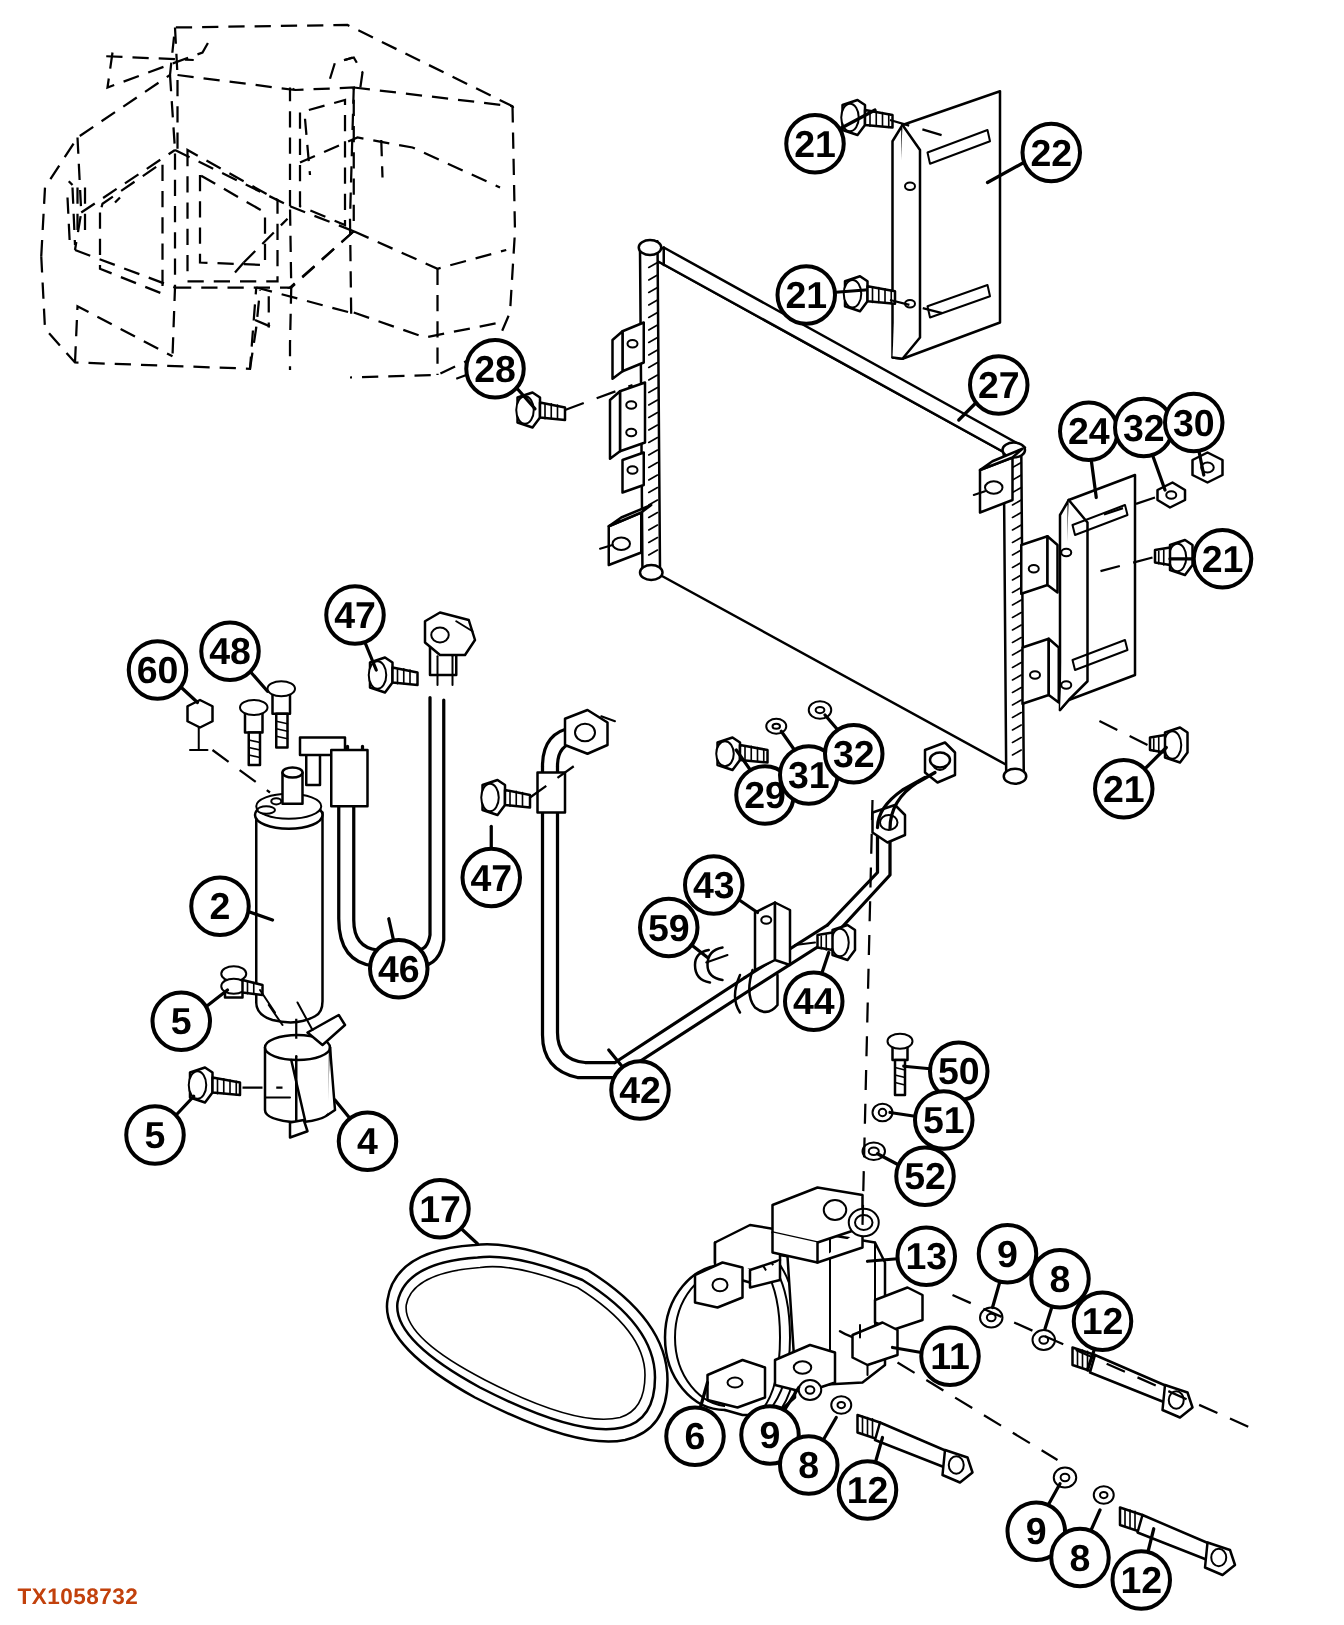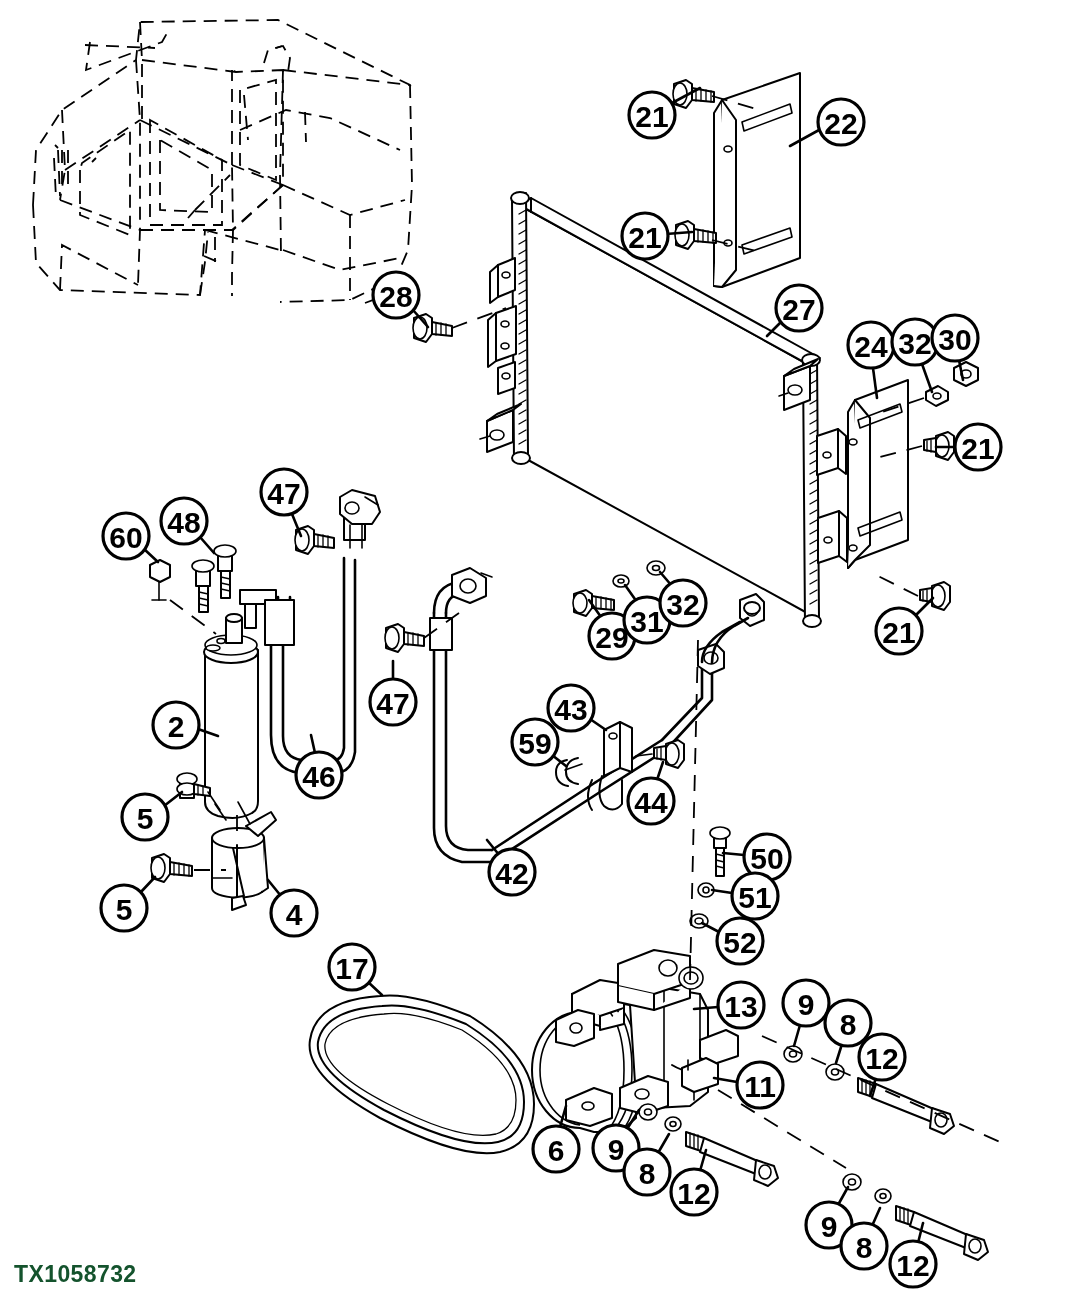--- a/index.html
+++ b/index.html
@@ -52,23 +52,23 @@
     stroke-width: 2.6;
     fill: none;
     stroke-linecap: round;
   }
   #figure-id {
     position: absolute;
     left: 14px;
     bottom: 12px;
     font-family: "Liberation Sans", sans-serif;
     font-weight: bold;
-    font-size: 23px;
+    font-size: 18px;
     letter-spacing: 0.4px;
-    color: #14532d;
+    color: #c2410c;
   }
 </style>
 </head>
 <body>
 
 <div id="page">
 
   <svg id="figure-svg" viewBox="0 0 1075 1300">
 
     <g>

